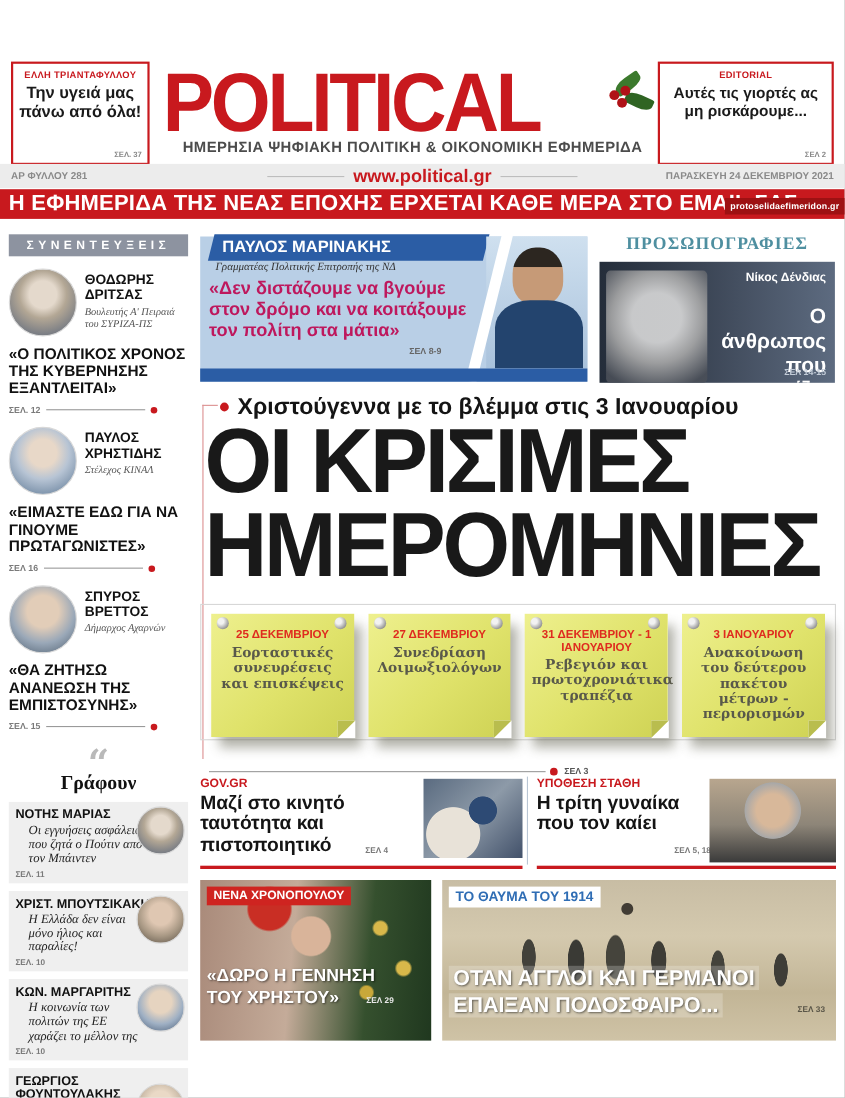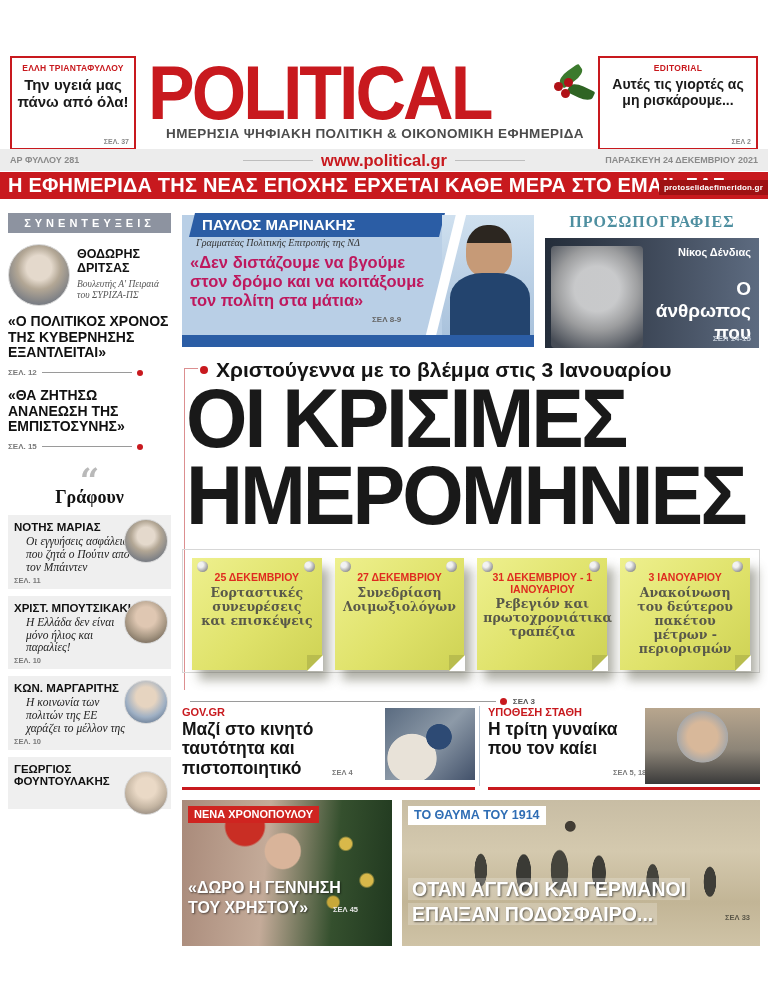--- a/index.html
+++ b/index.html
@@ -221,22 +221,44 @@
         </div>
       </div>
       <div class="iv-quote">«Ο ΠΟΛΙΤΙΚΟΣ ΧΡΟΝΟΣ ΤΗΣ ΚΥΒΕΡΝΗΣΗΣ ΕΞΑΝΤΛΕΙΤΑΙ»</div>
       <div class="pageline">
         <span class="pg">ΣΕΛ. 12</span>
         <span class="ln"></span>
         <span class="dot"></span>
       </div>
     </div>
 
-
     <div class="interview">
+      <div class="iv-top">
+        <div class="avatar iv-avatar" style="background:radial-gradient(circle at 50% 38%, #e8d8c8 0 26%, #b7c4d4 50%, #7d93ab 80%);"></div>
+        <div class="iv-meta">
+          <div class="iv-name">ΠΑΥΛΟΣ ΧΡΗΣΤΙΔΗΣ</div>
+          <div class="iv-role">Στέλεχος ΚΙΝΑΛ</div>
+        </div>
+      </div>
+      <div class="iv-quote">«ΕΙΜΑΣΤΕ ΕΔΩ ΓΙΑ ΝΑ ΓΙΝΟΥΜΕ ΠΡΩΤΑΓΩΝΙΣΤΕΣ»</div>
+      <div class="pageline">
+        <span class="pg">ΣΕΛ 16</span>
+        <span class="ln"></span>
+        <span class="dot"></span>
+      </div>
+    </div>
+
+    <div class="interview">
+      <div class="iv-top">
+        <div class="avatar iv-avatar" style="background:radial-gradient(circle at 50% 38%, #e2cdb8 0 30%, #9aa8b8 60%, #5f6f80 90%);"></div>
+        <div class="iv-meta">
+          <div class="iv-name">ΣΠΥΡΟΣ ΒΡΕΤΤΟΣ</div>
+          <div class="iv-role">Δήμαρχος Αχαρνών</div>
+        </div>
+      </div>
       <div class="iv-quote">«ΘΑ ΖΗΤΗΣΩ ΑΝΑΝΕΩΣΗ ΤΗΣ ΕΜΠΙΣΤΟΣΥΝΗΣ»</div>
       <div class="pageline">
         <span class="pg">ΣΕΛ. 15</span>
         <span class="ln"></span>
         <span class="dot"></span>
       </div>
     </div>
 
     <div class="writers-header">
       <span class="wq">“</span>
@@ -340,21 +362,21 @@
   <div class="teaser stathis">
     <div class="t-label">ΥΠΟΘΕΣΗ ΣΤΑΘΗ</div>
     <div class="t-head" style="width:150px;">Η τρίτη γυναίκα που τον καίει</div>
     <div class="t-page">ΣΕΛ 5, 18</div>
     <div class="t-photo stathis-photo"></div>
   </div>
 
   <div class="card card-left">
     <div class="card-label label-red">ΝΕΝΑ ΧΡΟΝΟΠΟΥΛΟΥ</div>
     <div class="card-head">«ΔΩΡΟ Η ΓΕΝΝΗΣΗ ΤΟΥ ΧΡΗΣΤΟΥ»</div>
-    <div class="card-page">ΣΕΛ 45</div>
+    <div class="card-page">ΣΕΛ 29</div>
   </div>
   <div class="card card-right">
     <div class="card-label label-blue">ΤΟ ΘΑΥΜΑ ΤΟΥ 1914</div>
     <div class="card-head"><span>ΟΤΑΝ ΑΓΓΛΟΙ ΚΑΙ ΓΕΡΜΑΝΟΙ ΕΠΑΙΞΑΝ ΠΟΔΟΣΦΑΙΡΟ...</span></div>
     <div class="card-page">ΣΕΛ 33</div>
   </div>
 
 </div>
 
 </body></html>

